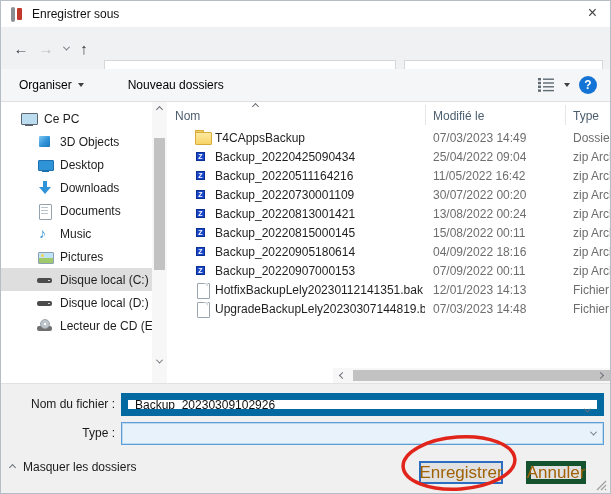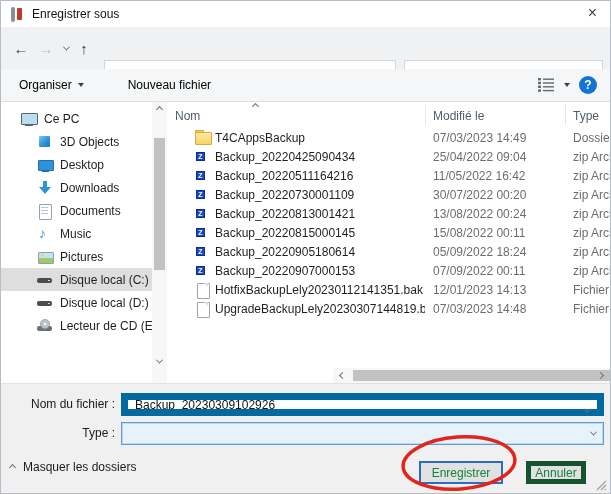--- a/index.html
+++ b/index.html
@@ -118,21 +118,21 @@
   
   .footer { position:absolute; top:382px; left:0; right:0; height:112px; background:#f0f0f0; border-top:1px solid #e2e2e2; }
   .f-label { position:absolute; left:0; width:114px; text-align:right; color:#1a1a1a; }
   .lbl-name { top:13px; } .lbl-type { top:42px; }
   .combo { position:absolute; left:120px; width:483px; height:23px; background:#fff; border:7px solid #0369a1; }
   .combo input { position:absolute; left:0; top:0; width:100%; height:100%; border:none; outline:none; background:transparent; font-family:"Liberation Sans",sans-serif; font-size:12px; padding:0 22px 0 7px; color:#111; }
   .cb-name { top:9px; }
   .cb-type { top:38px; background:#e8f2fb; border:1px solid #5c9fd8; box-shadow:0 0 0 1px #bcd9f0 inset; }
   .combo .cb-chev { position:absolute; right:7px; top:8px; }
   .hide-folders { position:absolute; left:9px; top:76px; display:flex; align-items:center; gap:8px; color:#1a1a1a; }
-  .btn { position:absolute; top:77px; height:23px; background:#e1e1e1; display:flex; align-items:center; justify-content:center; font-size:12px; color:#15803d; }
+  .btn { position:absolute; top:77px; height:23px; background:#e1e1e1; display:flex; align-items:center; justify-content:center; font-size:17px; color:#a16207; }
   .btn-save { left:418px; width:84px; border:2px solid #2b6dc0; }
   .btn-cancel { left:525px; width:60px; border:5px solid #14532d; }
 
   .annotation { position:absolute; left:397px; top:431px; pointer-events:none; }
   .resize-grip { position:absolute; right:3px; bottom:2px; }
 </style>
 </head>
 <body>
 
 <div class="dialog">
@@ -167,21 +167,21 @@
       <span class="mag-icon"></span>
     </div>
   </div>
 
   <div class="toolbar">
     <div class="tb-btn tb-org">
       <span>Organiser</span>
       <span class="tri-down"></span>
     </div>
     <div class="tb-btn tb-new">
-      <span>Nouveau fichier</span>
+      <span>Nouveau dossiers</span>
     </div>
     <div class="tb-right">
       <svg class="view-icon" width="17" height="14" viewBox="0 0 17 14">
         <g fill="#5f6a72">
           <rect x="0" y="0" width="3" height="2.4"></rect>
             <rect x="5" y="0.5" width="11" height="1.4"></rect>
           <rect x="0" y="3.8" width="3" height="2.4"></rect>
             <rect x="5" y="4.3" width="11" height="1.4"></rect>
           <rect x="0" y="7.6" width="3" height="2.4"></rect>
             <rect x="5" y="8.1" width="11" height="1.4"></rect>
@@ -303,21 +303,21 @@
             </span>
             <span class="fname">Backup_20220815000145</span>
             <span class="fmod">15/08/2022 00:11</span>
             <span class="ftype">zip Arch</span>
           </div>
           <div class="file-row">
             <span class="ficon ic-zip">
               <span class="zbadge">Z</span>
             </span>
             <span class="fname">Backup_20220905180614</span>
-            <span class="fmod">05/09/2022 18:24</span>
+            <span class="fmod">04/09/2022 18:16</span>
             <span class="ftype">zip Arch</span>
           </div>
           <div class="file-row">
             <span class="ficon ic-zip">
               <span class="zbadge">Z</span>
             </span>
             <span class="fname">Backup_20220907000153</span>
             <span class="fmod">07/09/2022 00:11</span>
             <span class="ftype">zip Arch</span>
           </div>

